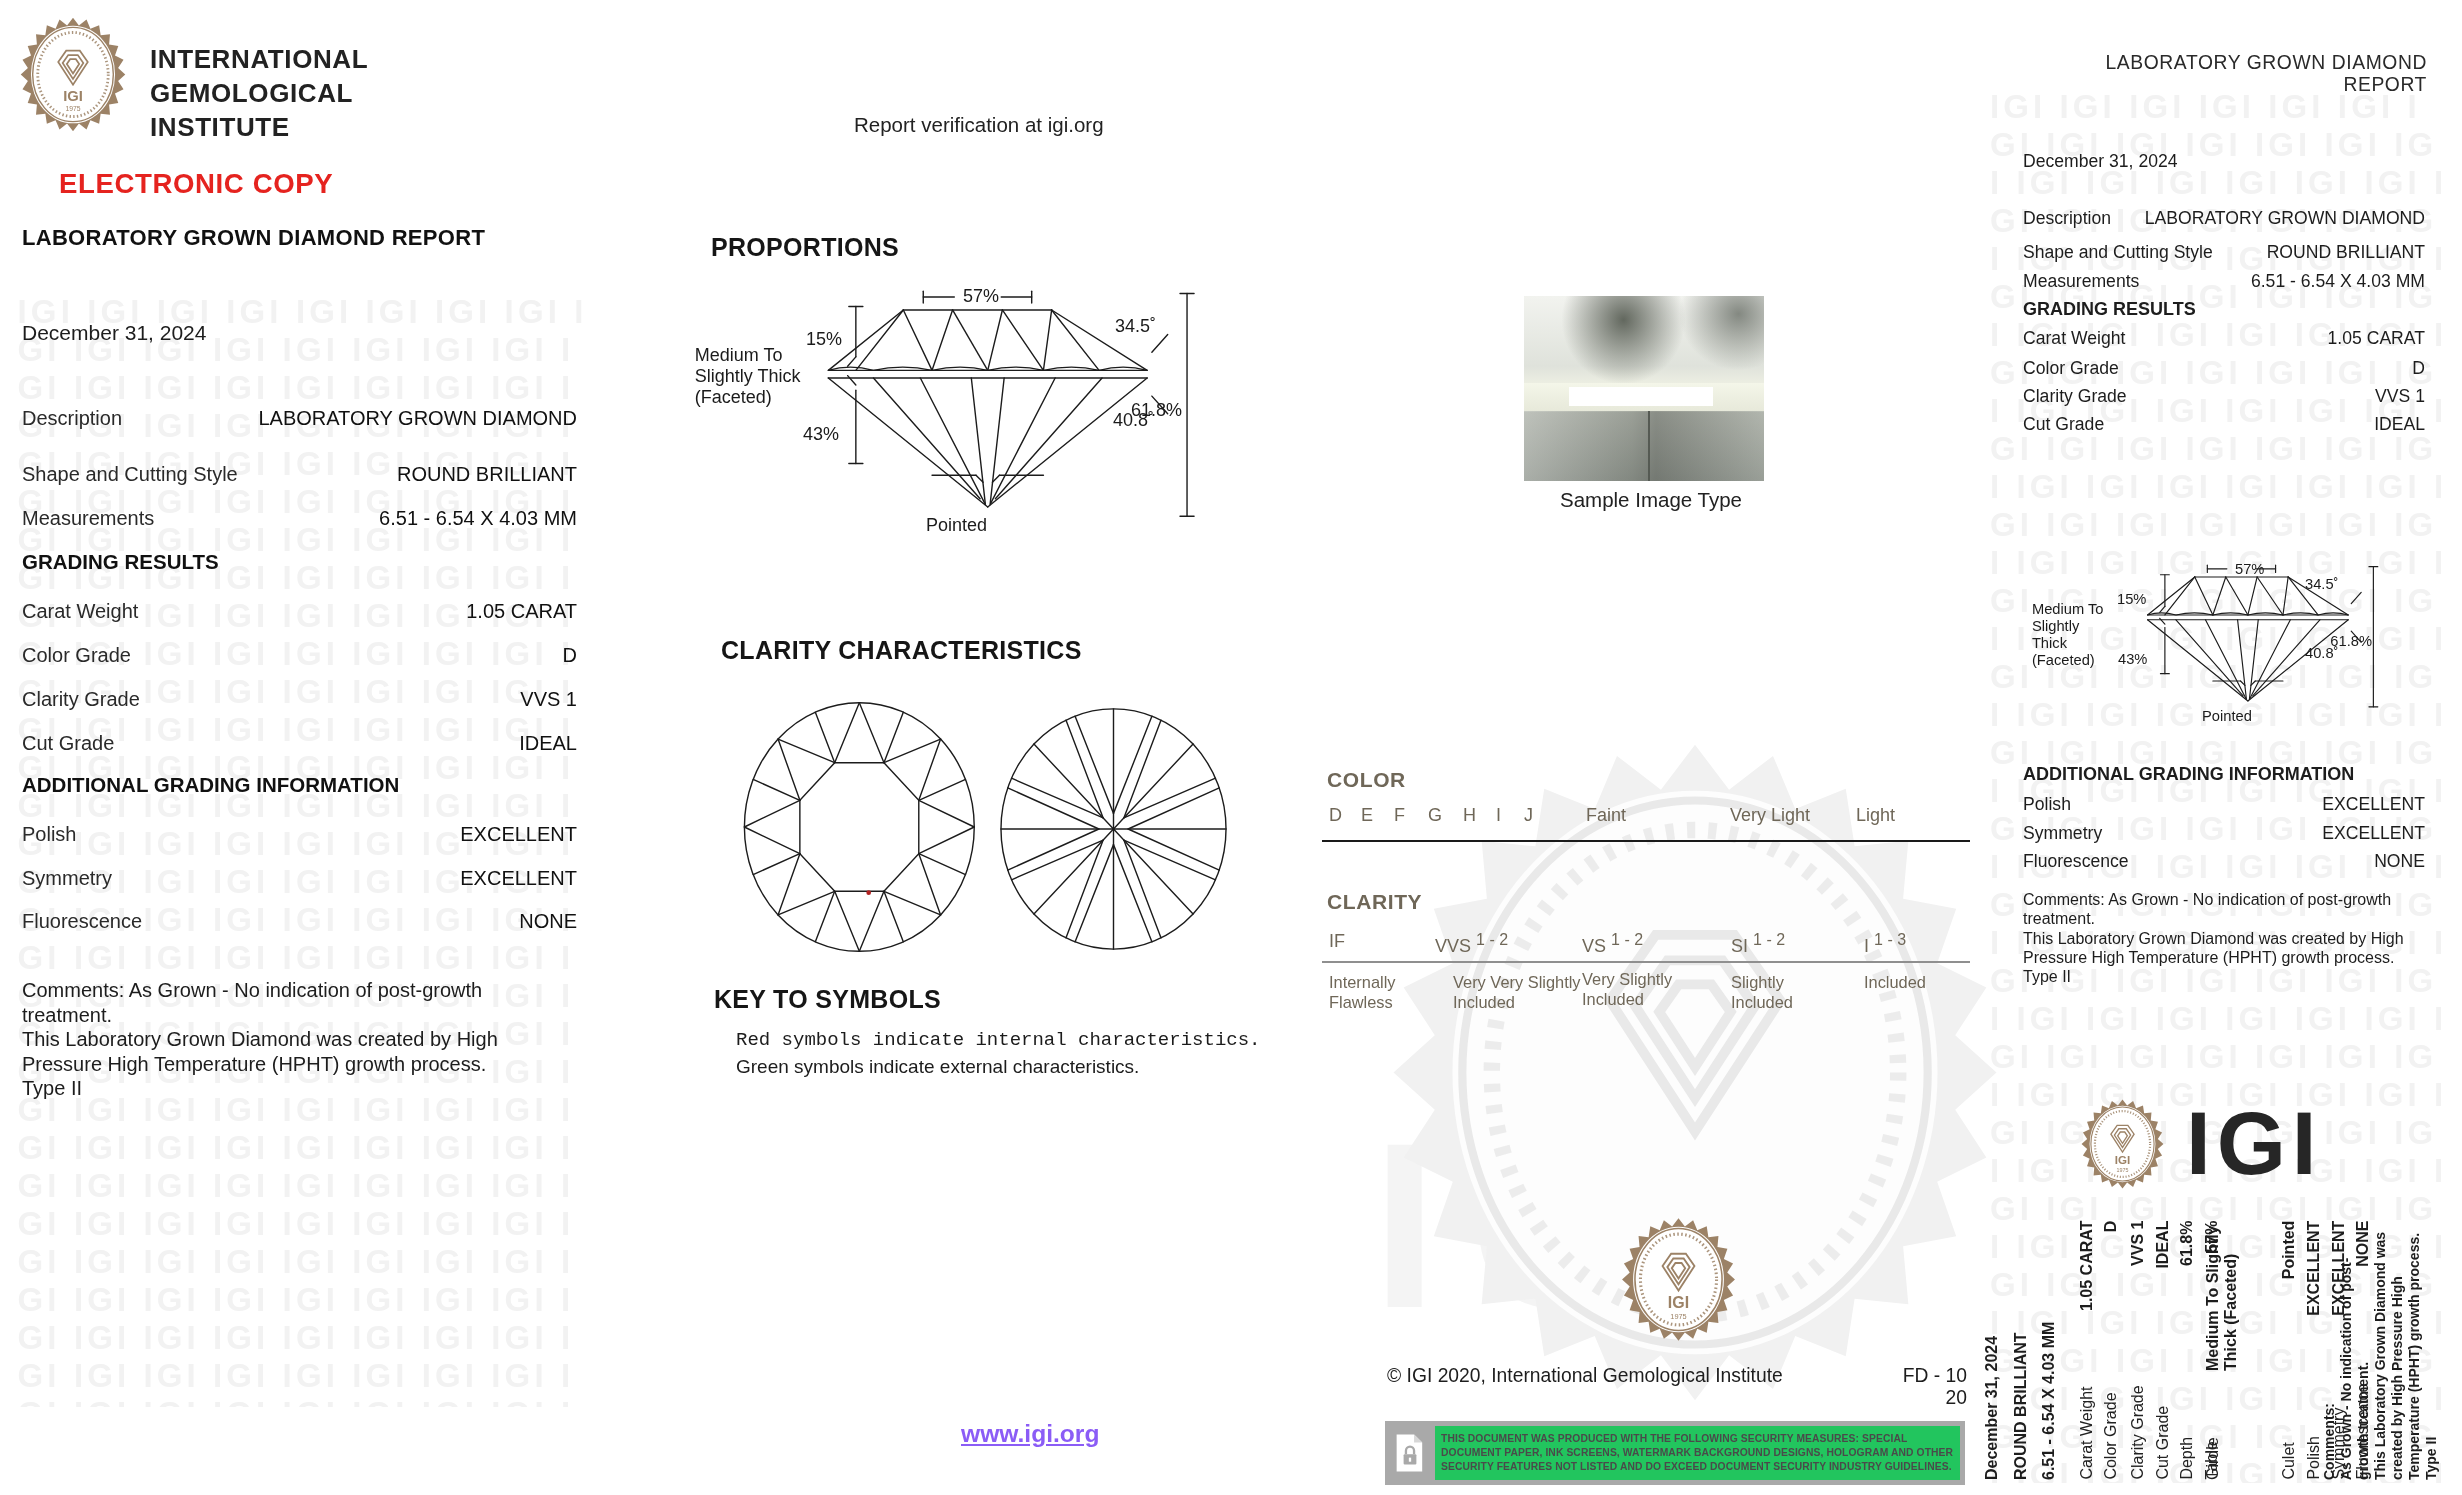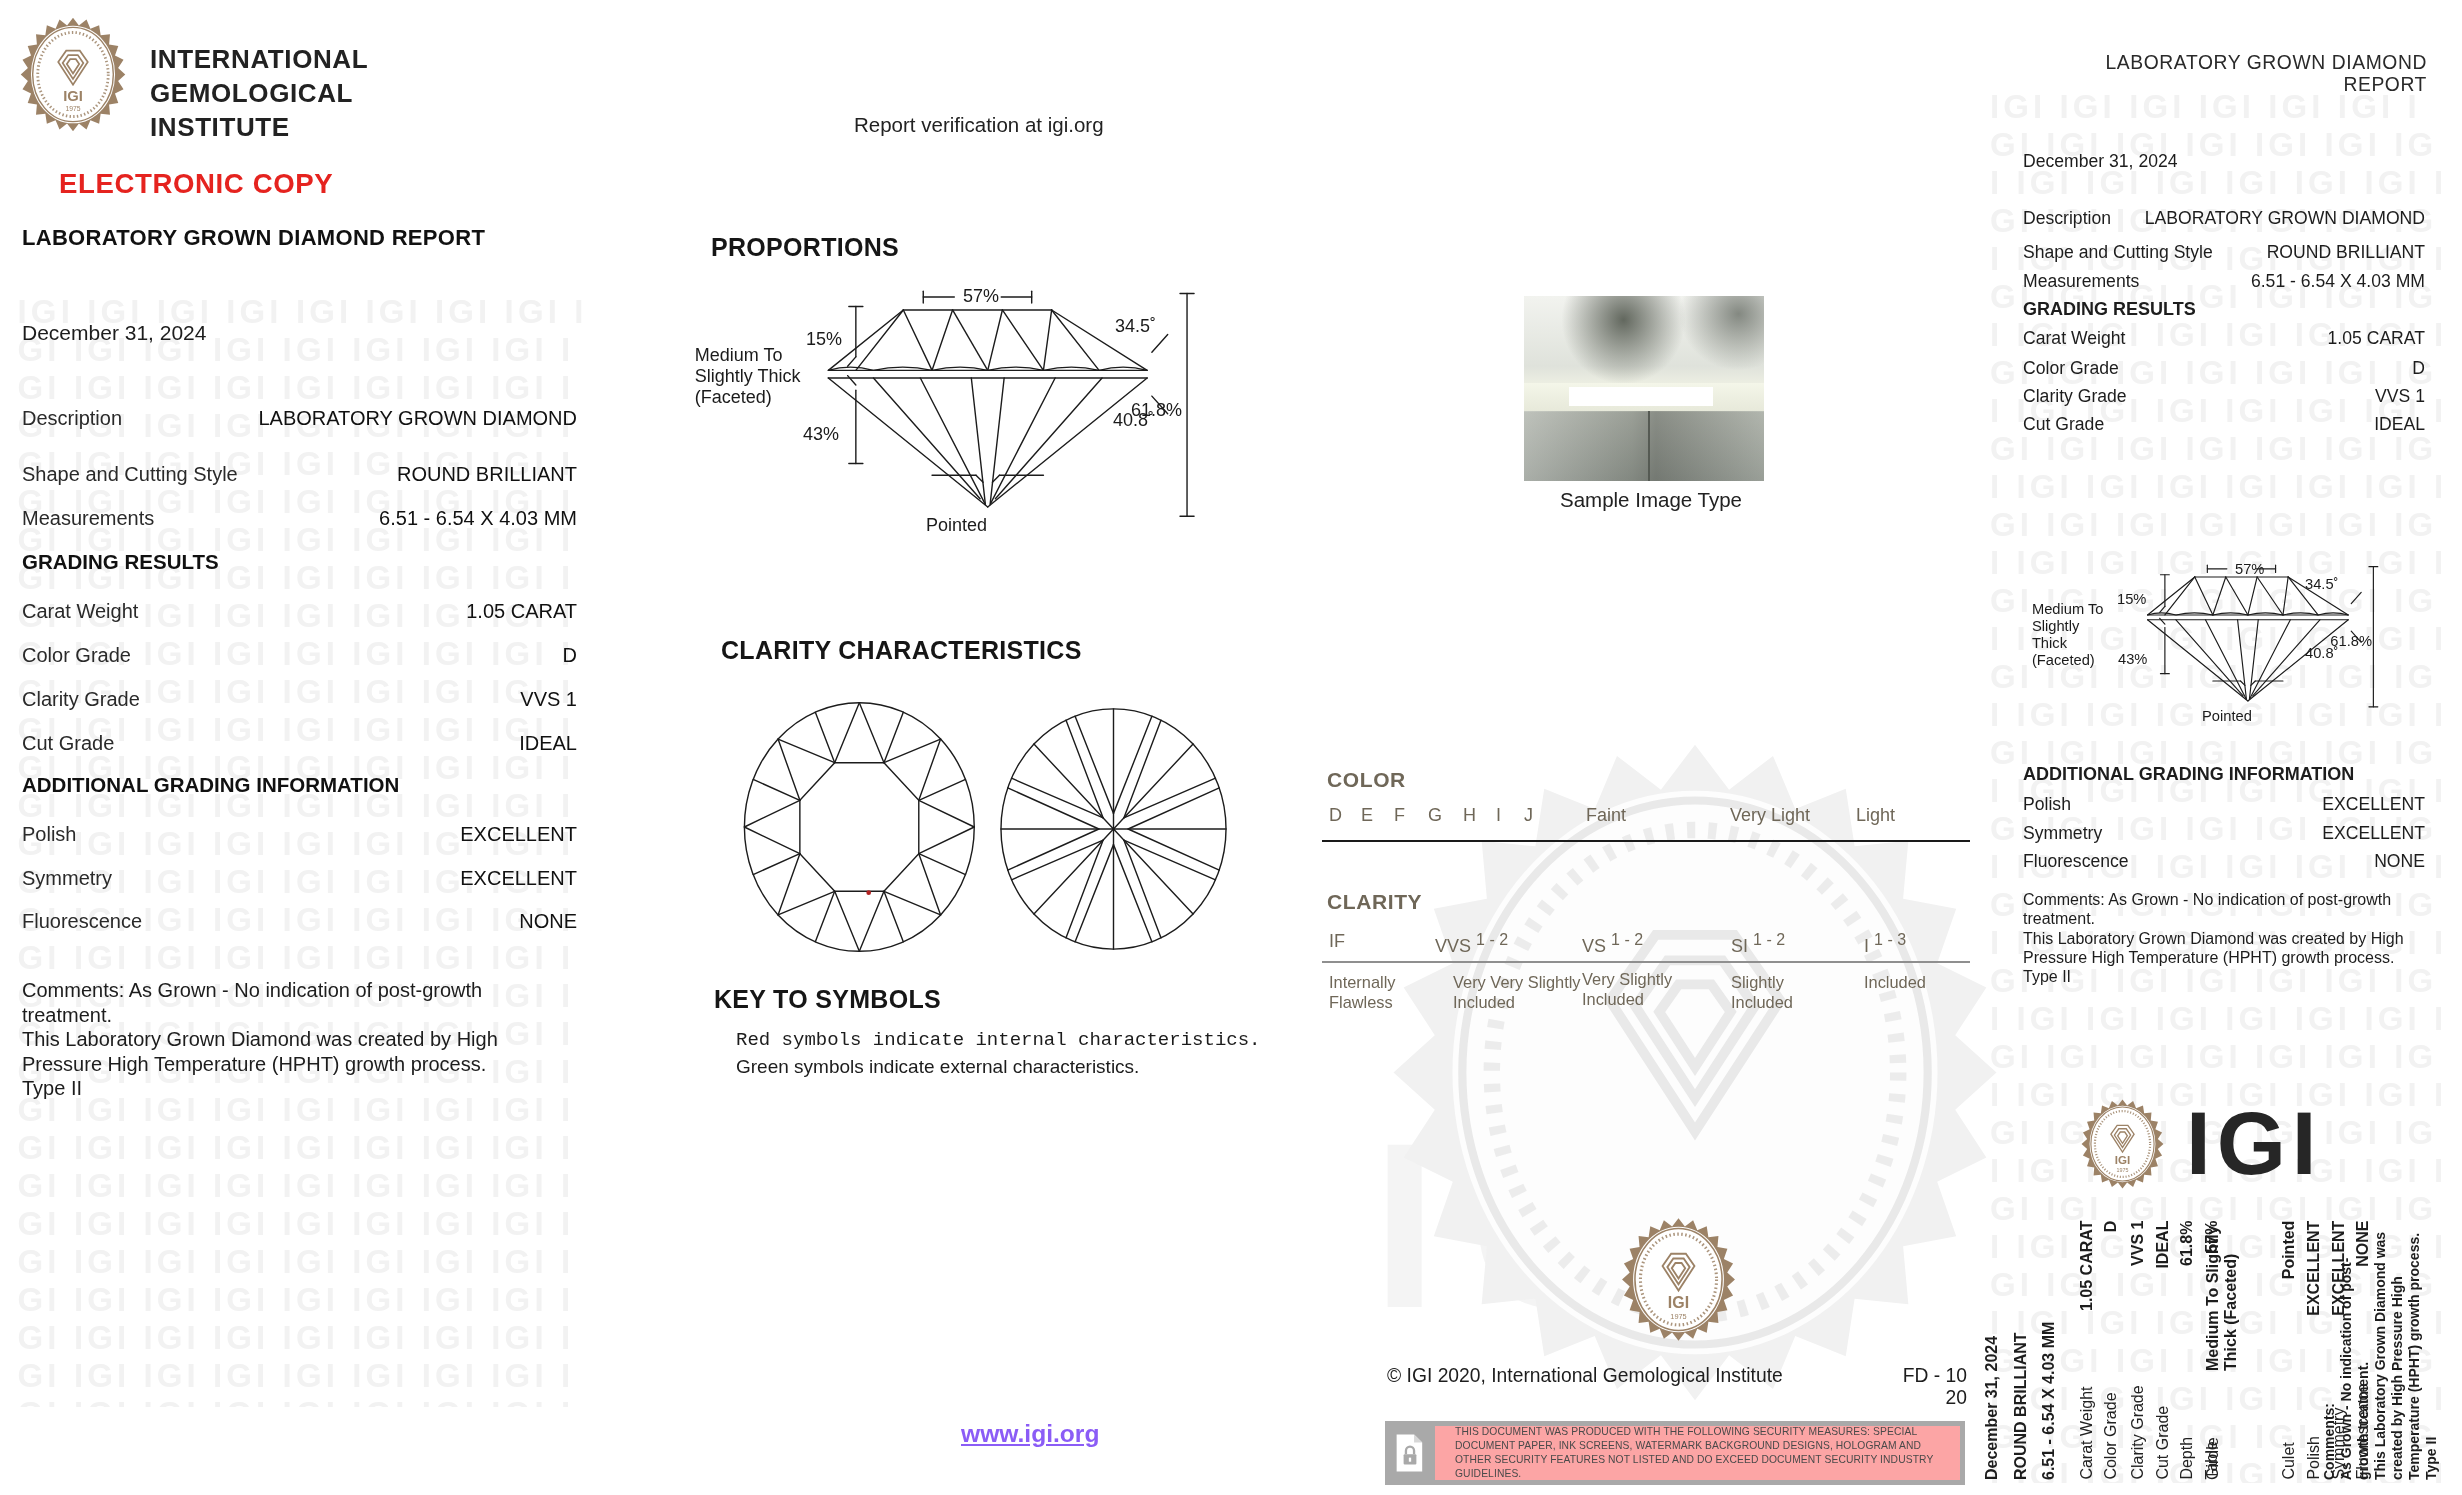--- a/index.html
+++ b/index.html
@@ -42,22 +42,22 @@
         width:259px;display:flex;justify-content:space-between;align-items:baseline;font-size:16px;}
   .vrot .vl{color:#222;}
   .vrot .vv{font-weight:bold;text-align:left;}
   .vsingle{font-weight:bold;}
   .vcom{position:absolute;left:0;bottom:0;transform-origin:0 100%;transform:rotate(-90deg);
         width:259px;font-size:14px;line-height:17px;font-weight:bold;white-space:pre-line;}
   
   .secbar{position:absolute;left:1385px;top:1421px;width:580px;height:64px;background:#a9a9a9;
           display:flex;align-items:stretch;z-index:2;}
   .secbar .ibx{width:50px;display:flex;align-items:center;justify-content:center;}
-  .secbar .txt{background:#fca5a5;margin:5.3px 5.3px 5.3px 0;flex:1;display:flex;align-items:center;
-               padding:0 20px;font-size:10.3px;line-height:14px;color:#4a4a4a;letter-spacing:0.1px;}
+  .secbar .txt{background:#22c55e;margin:5.3px 5.3px 5.3px 0;flex:1;display:flex;align-items:center;
+               padding:0 6px;font-size:10.3px;line-height:14px;color:#4a4a4a;letter-spacing:0.1px;font-weight:bold;}
   svg{display:block;}
   .seal-svg{position:absolute;}
 </style>
 </head>
 <body>
 
 <div class="wm" style="left:17.6px;top:293px;width:583px;height:1114px;">IGI IGI IGI IGI IGI IGI IGI IGI IGI IGI IGI IGI IGI IGI IGI IGI IGI IGI IGI IGI IGI IGI IGI IGI IGI IGI IGI IGI IGI IGI IGI IGI IGI IGI IGI IGI IGI IGI IGI IGI IGI IGI IGI IGI IGI IGI IGI IGI IGI IGI IGI IGI IGI IGI IGI IGI IGI IGI IGI IGI IGI IGI IGI IGI IGI IGI IGI IGI IGI IGI IGI IGI IGI IGI IGI IGI IGI IGI IGI IGI IGI IGI IGI IGI IGI IGI IGI IGI IGI IGI IGI IGI IGI IGI IGI IGI IGI IGI IGI IGI IGI IGI IGI IGI IGI IGI IGI IGI IGI IGI IGI IGI IGI IGI IGI IGI IGI IGI IGI IGI IGI IGI IGI IGI IGI IGI IGI IGI IGI IGI IGI IGI IGI IGI IGI IGI IGI IGI IGI IGI IGI IGI IGI IGI IGI IGI IGI IGI IGI IGI IGI IGI IGI IGI IGI IGI IGI IGI IGI IGI IGI IGI IGI IGI IGI IGI IGI IGI IGI IGI IGI IGI IGI IGI IGI IGI IGI IGI IGI IGI IGI IGI IGI IGI IGI IGI IGI IGI IGI IGI IGI IGI IGI IGI IGI IGI IGI IGI IGI IGI IGI IGI IGI IGI IGI IGI IGI IGI IGI IGI IGI IGI IGI IGI IGI IGI IGI IGI IGI IGI IGI IGI IGI IGI IGI IGI IGI IGI IGI IGI IGI IGI IGI IGI IGI IGI IGI IGI IGI IGI IGI IGI IGI IGI IGI IGI IGI IGI IGI IGI IGI IGI IGI IGI IGI IGI IGI IGI IGI IGI IGI IGI IGI IGI IGI IGI IGI IGI IGI IGI IGI IGI IGI IGI IGI IGI IGI IGI IGI IGI IGI IGI IGI IGI IGI IGI IGI IGI IGI IGI IGI IGI IGI IGI IGI IGI IGI IGI IGI IGI IGI IGI IGI IGI IGI IGI IGI IGI IGI IGI IGI IGI IGI IGI IGI IGI IGI IGI IGI IGI IGI IGI IGI IGI IGI IGI IGI IGI IGI IGI IGI IGI IGI IGI IGI IGI IGI IGI IGI IGI IGI IGI IGI IGI IGI IGI IGI IGI IGI IGI IGI IGI IGI IGI IGI IGI IGI IGI IGI IGI IGI IGI IGI IGI IGI IGI IGI IGI IGI IGI IGI IGI IGI IGI IGI IGI IGI IGI IGI IGI IGI IGI IGI IGI IGI IGI IGI IGI IGI IGI IGI IGI IGI IGI IGI IGI IGI IGI IGI IGI IGI IGI IGI IGI IGI IGI IGI IGI IGI IGI IGI IGI IGI IGI IGI IGI IGI IGI IGI IGI IGI IGI IGI IGI IGI IGI IGI IGI IGI IGI IGI IGI IGI IGI IGI IGI IGI IGI IGI IGI IGI IGI IGI IGI IGI IGI IGI IGI IGI IGI IGI IGI IGI IGI IGI IGI IGI IGI IGI IGI IGI IGI IGI IGI IGI IGI IGI IGI IGI IGI IGI IGI IGI IGI IGI IGI IGI IGI IGI IGI IGI IGI IGI IGI IGI IGI IGI IGI IGI IGI IGI IGI IGI IGI IGI IGI IGI IGI IGI IGI IGI IGI IGI IGI IGI IGI IGI IGI IGI IGI IGI IGI IGI IGI IGI IGI IGI IGI IGI IGI IGI IGI IGI IGI IGI IGI IGI IGI IGI IGI IGI IGI IGI IGI IGI IGI IGI IGI IGI IGI IGI IGI IGI IGI IGI IGI IGI IGI IGI IGI IGI IGI IGI IGI IGI IGI IGI IGI IGI IGI IGI IGI IGI IGI IGI IGI IGI IGI IGI IGI IGI IGI IGI IGI IGI IGI IGI IGI IGI IGI IGI IGI IGI IGI IGI IGI IGI IGI IGI IGI IGI IGI IGI IGI IGI IGI IGI IGI IGI IGI IGI IGI IGI IGI IGI IGI IGI IGI IGI IGI IGI IGI IGI IGI IGI IGI IGI IGI IGI IGI IGI IGI IGI IGI IGI IGI IGI IGI IGI IGI IGI IGI IGI IGI IGI IGI IGI IGI IGI IGI IGI IGI IGI IGI IGI IGI IGI IGI IGI IGI </div>
 <div class="wm" style="left:1990px;top:88px;width:460px;height:1395px;">IGI IGI IGI IGI IGI IGI IGI IGI IGI IGI IGI IGI IGI IGI IGI IGI IGI IGI IGI IGI IGI IGI IGI IGI IGI IGI IGI IGI IGI IGI IGI IGI IGI IGI IGI IGI IGI IGI IGI IGI IGI IGI IGI IGI IGI IGI IGI IGI IGI IGI IGI IGI IGI IGI IGI IGI IGI IGI IGI IGI IGI IGI IGI IGI IGI IGI IGI IGI IGI IGI IGI IGI IGI IGI IGI IGI IGI IGI IGI IGI IGI IGI IGI IGI IGI IGI IGI IGI IGI IGI IGI IGI IGI IGI IGI IGI IGI IGI IGI IGI IGI IGI IGI IGI IGI IGI IGI IGI IGI IGI IGI IGI IGI IGI IGI IGI IGI IGI IGI IGI IGI IGI IGI IGI IGI IGI IGI IGI IGI IGI IGI IGI IGI IGI IGI IGI IGI IGI IGI IGI IGI IGI IGI IGI IGI IGI IGI IGI IGI IGI IGI IGI IGI IGI IGI IGI IGI IGI IGI IGI IGI IGI IGI IGI IGI IGI IGI IGI IGI IGI IGI IGI IGI IGI IGI IGI IGI IGI IGI IGI IGI IGI IGI IGI IGI IGI IGI IGI IGI IGI IGI IGI IGI IGI IGI IGI IGI IGI IGI IGI IGI IGI IGI IGI IGI IGI IGI IGI IGI IGI IGI IGI IGI IGI IGI IGI IGI IGI IGI IGI IGI IGI IGI IGI IGI IGI IGI IGI IGI IGI IGI IGI IGI IGI IGI IGI IGI IGI IGI IGI IGI IGI IGI IGI IGI IGI IGI IGI IGI IGI IGI IGI IGI IGI IGI IGI IGI IGI IGI IGI IGI IGI IGI IGI IGI IGI IGI IGI IGI IGI IGI IGI IGI IGI IGI IGI IGI IGI IGI IGI IGI IGI IGI IGI IGI IGI IGI IGI IGI IGI IGI IGI IGI IGI IGI IGI IGI IGI IGI IGI IGI IGI IGI IGI IGI IGI IGI IGI IGI IGI IGI IGI IGI IGI IGI IGI IGI IGI IGI IGI IGI IGI IGI IGI IGI IGI IGI IGI IGI IGI IGI IGI IGI IGI IGI IGI IGI IGI IGI IGI IGI IGI IGI IGI IGI IGI IGI IGI IGI IGI IGI IGI IGI IGI IGI IGI IGI IGI IGI IGI IGI IGI IGI IGI IGI IGI IGI IGI IGI IGI IGI IGI IGI IGI IGI IGI IGI IGI IGI IGI IGI IGI IGI IGI IGI IGI IGI IGI IGI IGI IGI IGI IGI IGI IGI IGI IGI IGI IGI IGI IGI IGI IGI IGI IGI IGI IGI IGI IGI IGI IGI IGI IGI IGI IGI IGI IGI IGI IGI IGI IGI IGI IGI IGI IGI IGI IGI IGI IGI IGI IGI IGI IGI IGI IGI IGI IGI IGI IGI IGI IGI IGI IGI IGI IGI IGI IGI IGI IGI IGI IGI IGI IGI IGI IGI IGI IGI IGI IGI IGI IGI IGI IGI IGI IGI IGI IGI IGI IGI IGI IGI IGI IGI IGI IGI IGI IGI IGI IGI IGI IGI IGI IGI IGI IGI IGI IGI IGI IGI IGI IGI IGI IGI IGI IGI IGI IGI IGI IGI IGI IGI IGI IGI IGI IGI IGI IGI IGI IGI IGI IGI IGI IGI IGI IGI IGI IGI IGI IGI IGI IGI IGI IGI IGI IGI IGI IGI IGI IGI IGI IGI IGI IGI IGI IGI IGI IGI IGI IGI IGI IGI IGI IGI IGI IGI IGI IGI IGI IGI IGI IGI IGI IGI IGI IGI IGI IGI IGI IGI IGI IGI IGI IGI IGI IGI IGI IGI IGI IGI IGI IGI IGI IGI IGI IGI IGI IGI IGI IGI IGI IGI IGI IGI IGI IGI IGI IGI IGI IGI IGI IGI IGI IGI IGI IGI IGI IGI IGI IGI IGI IGI IGI IGI IGI IGI IGI IGI IGI IGI IGI IGI IGI IGI IGI IGI IGI IGI IGI IGI IGI IGI IGI IGI IGI IGI IGI IGI IGI IGI IGI IGI IGI IGI IGI IGI IGI IGI IGI IGI IGI IGI IGI IGI IGI IGI IGI IGI IGI IGI IGI </div>
 <div class="abs" style="left:1372px;top:1090px;width:586px;font-size:235px;font-weight:bold;color:#f4f4f4;letter-spacing:32px;z-index:0;">IGI</div>
 <svg id="giantSeal" class="seal-svg" style="left:1343px;top:712px;z-index:0;" width="704" height="721" viewBox="0 0 200 220">

